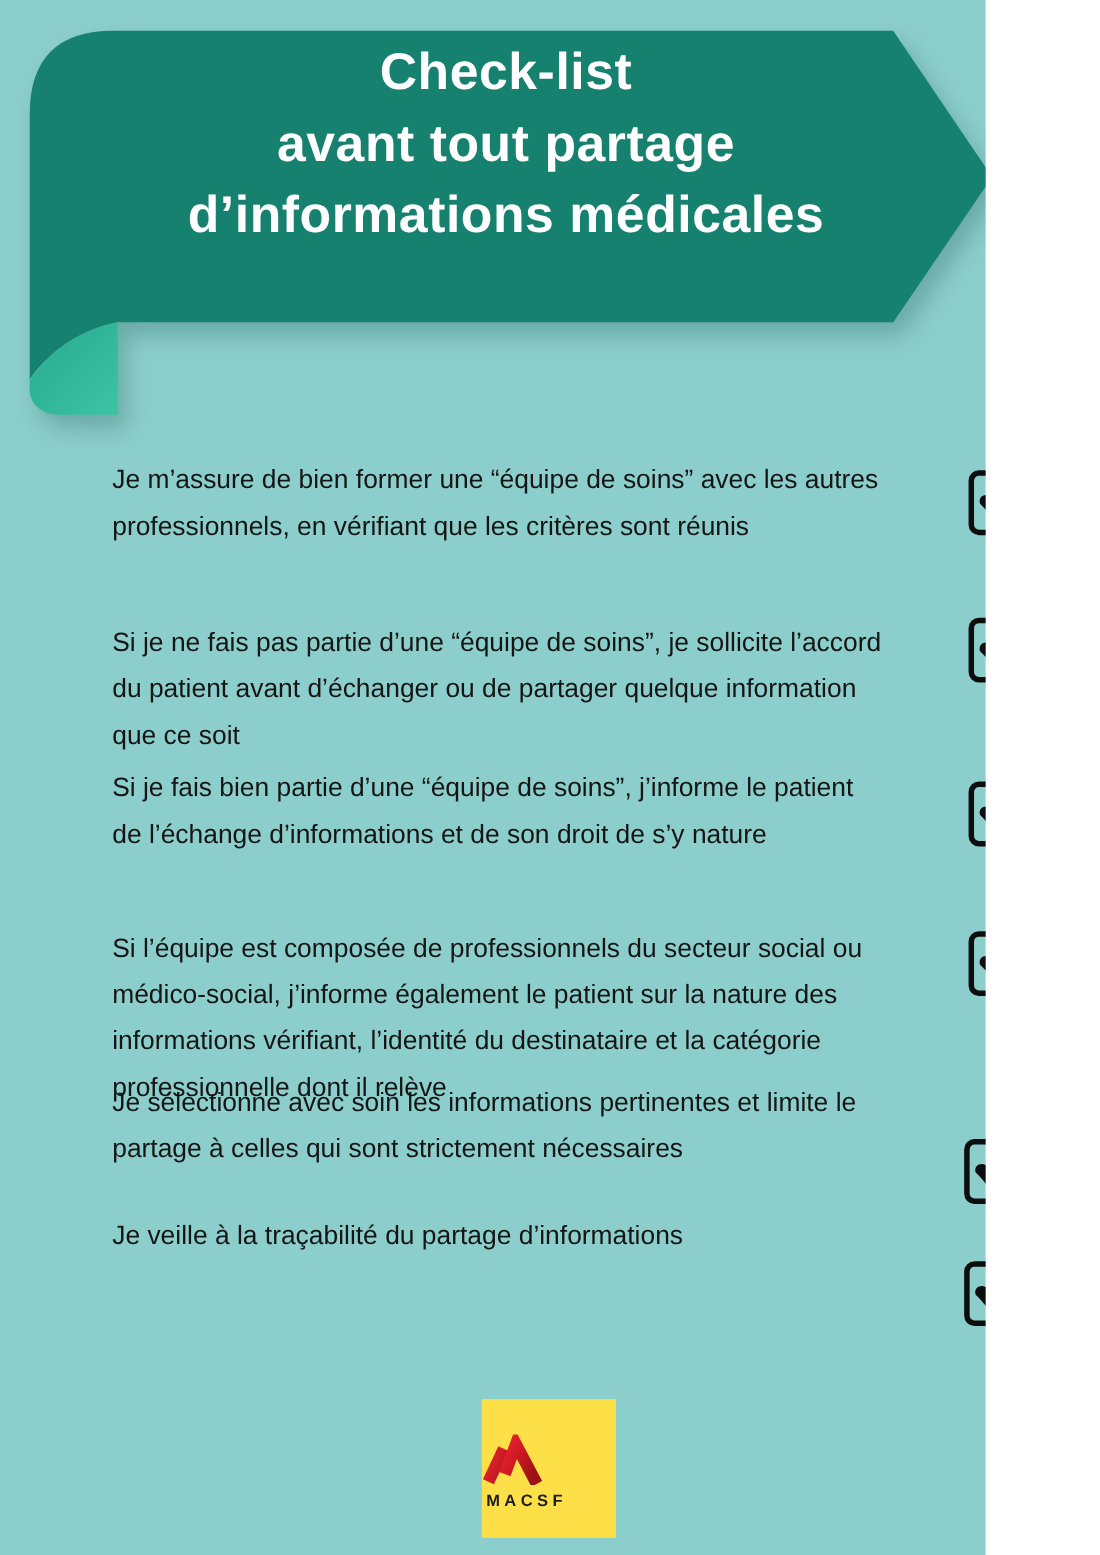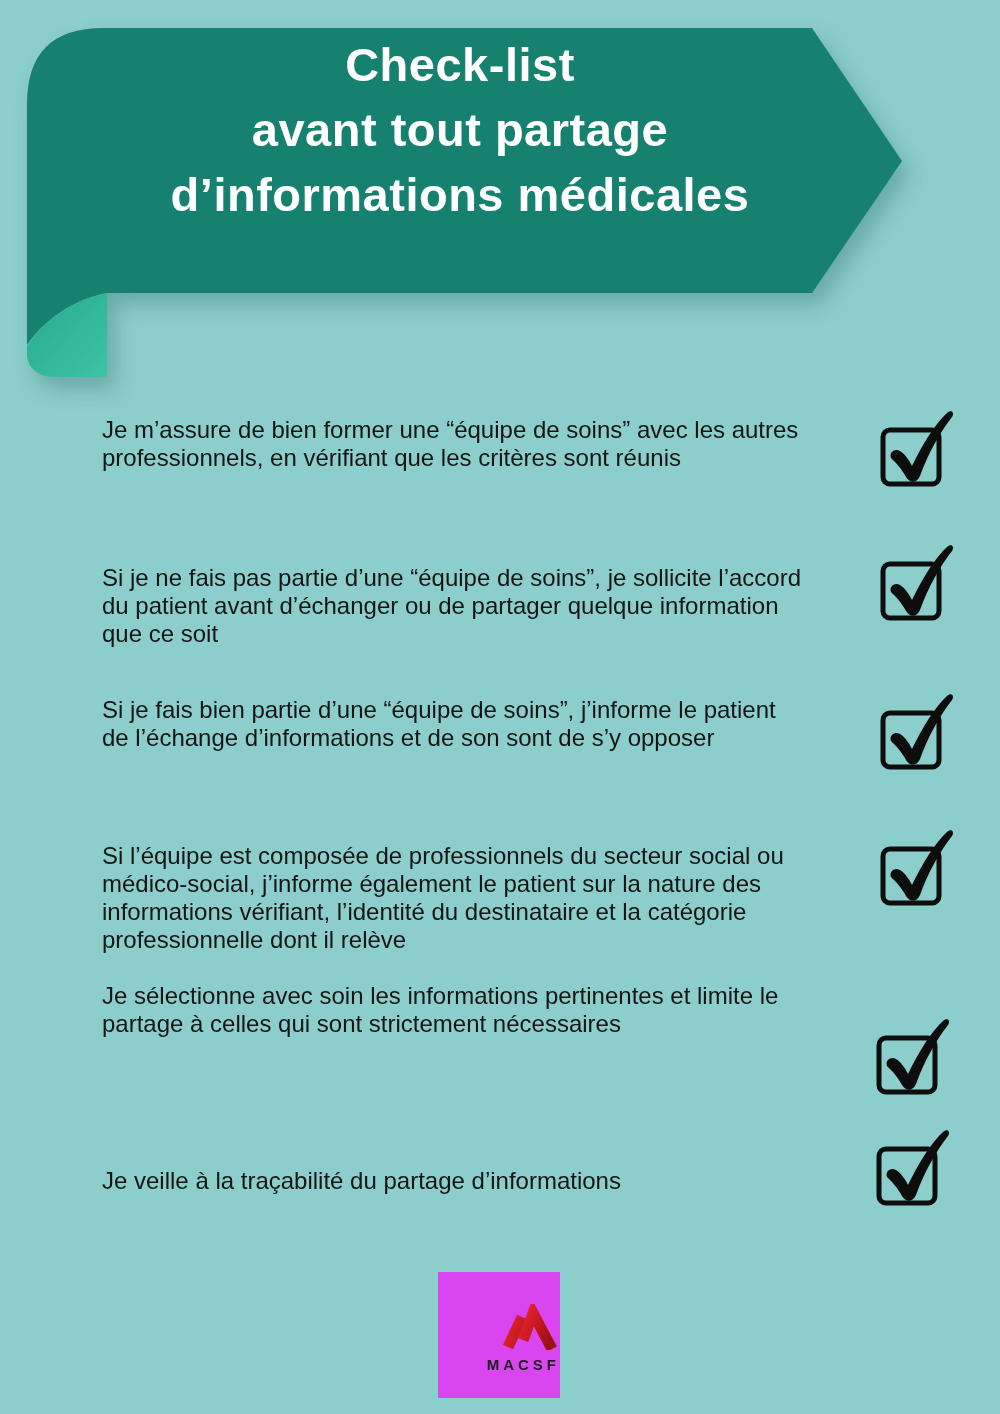--- a/index.html
+++ b/index.html
@@ -1,19 +1,19 @@
 <!DOCTYPE html>
 <html lang="fr"><head>
 <meta charset="utf-8">
 <style>
   html,body{margin:0;padding:0;}
   body{font-family:"Liberation Sans",sans-serif;}
   .page{
     position:relative;
-    width:1000px;height:1414px;
+    width:896px;height:1414px;
     background:#8ccecb;
     overflow:hidden;
   }
   
   .banner-svg{
     position:absolute;left:0;top:0;
     filter:drop-shadow(8px 12px 10px rgba(35,95,90,.32));
   }
   .page-title{
     position:absolute;
@@ -22,35 +22,35 @@
     font-size:47px;line-height:65px;font-weight:700;
     text-align:center;
     white-space:pre-line;
     letter-spacing:.5px;
   }
   
   .item-text{
     position:absolute;
     left:102px;
     color:#151515;
-    font-size:24px;line-height:28px;
+    font-size:24px;line-height:42px;
     white-space:pre-line;
   }
   .checkbox{
     position:absolute;
     width:80px;height:82px;
   }
   
   .logo-card{
     position:absolute;
     left:438px;top:1272px;
     width:122px;height:126px;
-    background:#d946ef;
+    background:#fde047;
     display:flex;flex-direction:column;
-    align-items:flex-end;justify-content:center;
+    align-items:flex-start;justify-content:center;
   }
   .logo-mark{margin-top:6px;}
   .logo-text{
     margin-top:6px;
     color:#1d1d1d;
     font-size:15px;font-weight:700;
     letter-spacing:4px;
     text-indent:4px; 
   }
 </style>
@@ -81,28 +81,28 @@
 d’informations médicales</div>
 
   <div>
 
     <div class="item-text" style="top:416px">Je m’assure de bien former une “équipe de soins” avec les autres
 professionnels, en vérifiant que les critères sont réunis</div>
     <div class="item-text" style="top:564px">Si je ne fais pas partie d’une “équipe de soins”, je sollicite l’accord
 du patient avant d’échanger ou de partager quelque information
 que ce soit</div>
     <div class="item-text" style="top:696px">Si je fais bien partie d’une “équipe de soins”, j’informe le patient
-de l’échange d’informations et de son sont de s’y opposer</div>
+de l’échange d’informations et de son droit de s’y nature</div>
     <div class="item-text" style="top:842px">Si l’équipe est composée de professionnels du secteur social ou
 médico-social, j’informe également le patient sur la nature des
 informations vérifiant, l’identité du destinataire et la catégorie
 professionnelle dont il relève</div>
     <div class="item-text" style="top:982px">Je sélectionne avec soin les informations pertinentes et limite le
 partage à celles qui sont strictement nécessaires</div>
-    <div class="item-text" style="top:1167px">Je veille à la traçabilité du partage d’informations</div>
+    <div class="item-text" style="top:1103px">Je veille à la traçabilité du partage d’informations</div>
 
     <svg class="checkbox" style="left:878px;top:407px" viewBox="0 0 80 82">
       <rect x="5" y="23" width="56" height="54" rx="7" fill="none" stroke="#0d0d0d" stroke-width="5"></rect>
       <path fill="#0d0d0d" d="M13,51 C11,46 16,41 22,44 C27,47 31,53 34,59 C44,38 57,17 69,6 C73,2 77,5 74,10 C62,25 50,47 42,69 C39,76 32,77 28,70 C23,61 18,56 13,51 Z"></path>
     </svg>
     <svg class="checkbox" style="left:878px;top:541px" viewBox="0 0 80 82">
       <rect x="5" y="23" width="56" height="54" rx="7" fill="none" stroke="#0d0d0d" stroke-width="5"></rect>
       <path fill="#0d0d0d" d="M13,51 C11,46 16,41 22,44 C27,47 31,53 34,59 C44,38 57,17 69,6 C73,2 77,5 74,10 C62,25 50,47 42,69 C39,76 32,77 28,70 C23,61 18,56 13,51 Z"></path>
     </svg>
     <svg class="checkbox" style="left:878px;top:690px" viewBox="0 0 80 82">

